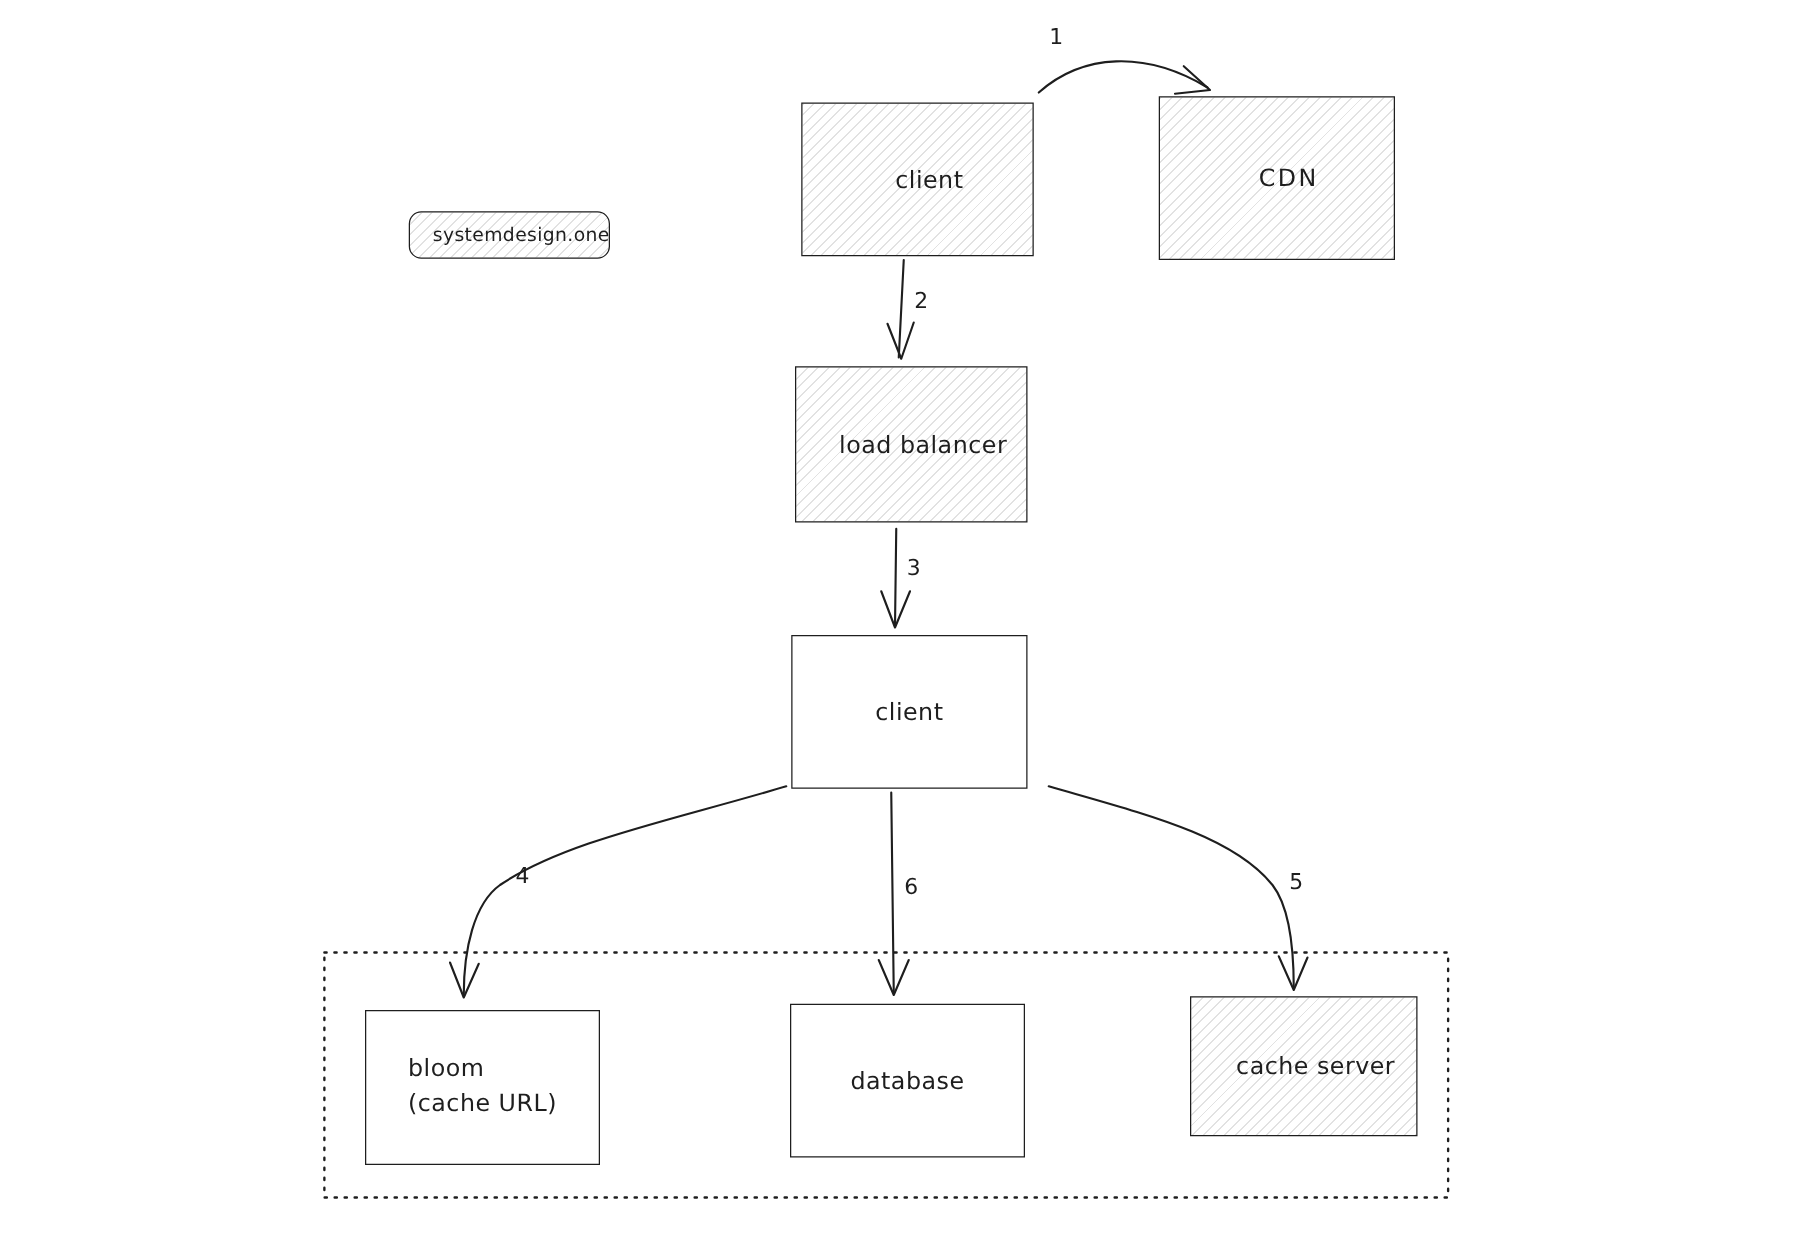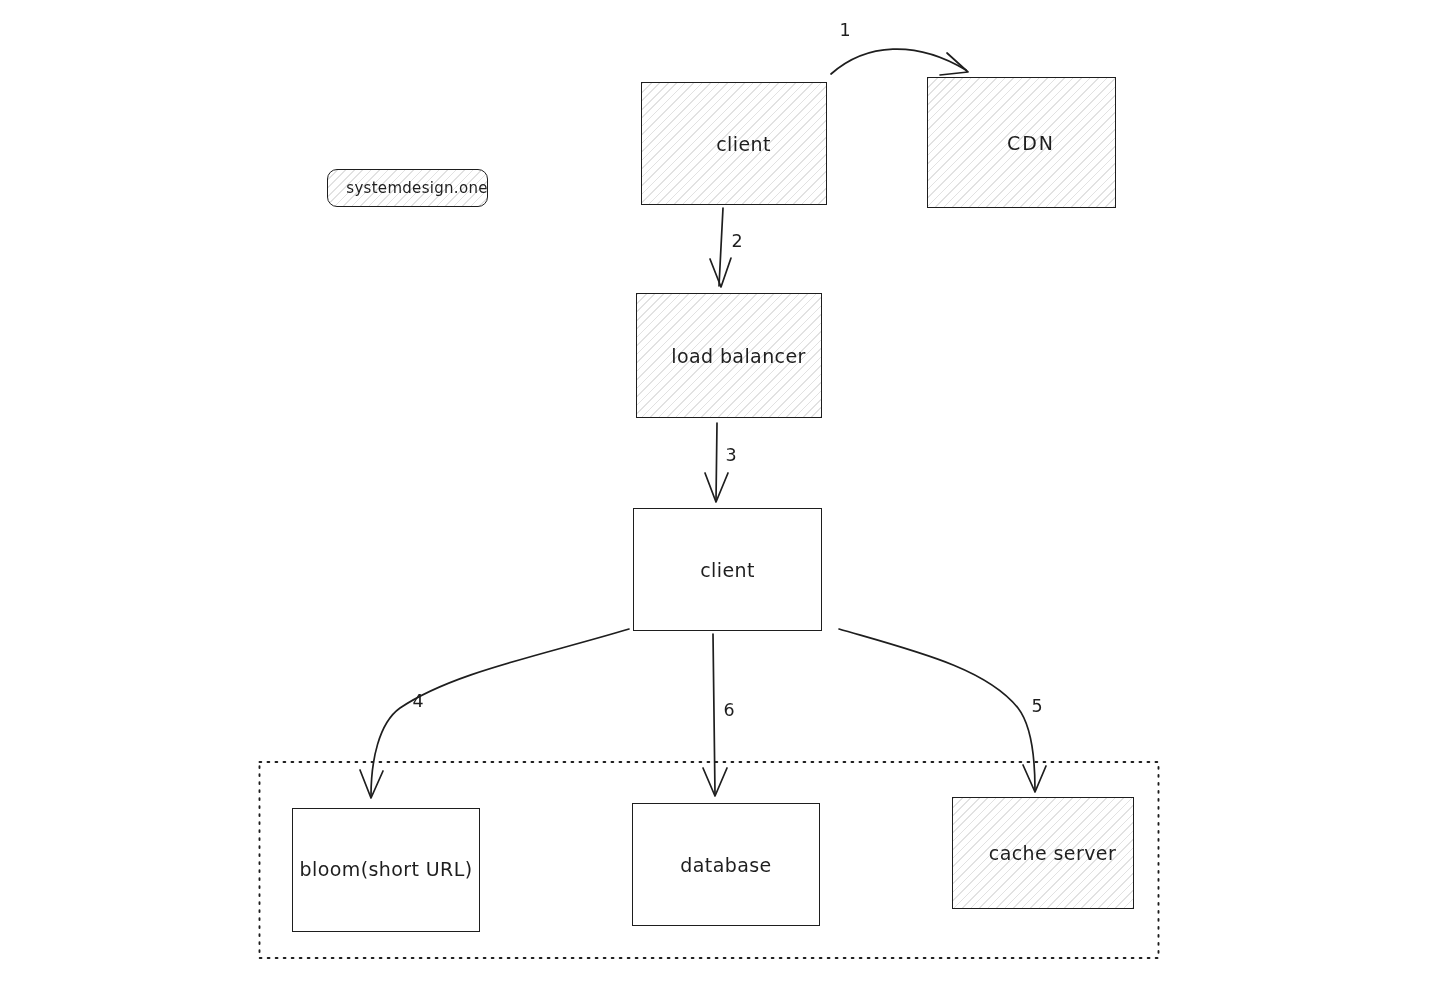--- a/index.html
+++ b/index.html
@@ -42,20 +42,21 @@
       135deg,
       rgba(30,30,30,0.13) 0px,
       rgba(30,30,30,0.13) 1.1px,
       transparent 1.1px,
       transparent 6px
     );
     padding-left: 19px;
   }
   .node .label-lines {
     display: flex;
+    flex-direction: column;
     align-items: flex-start;
     line-height: 1.45;
   }
   .badge {
     position: absolute;
     box-sizing: border-box;
     border: 1.8px solid #1e1e1e;
     border-radius: 10px;
     display: flex;
     align-items: center;
@@ -130,21 +131,21 @@
     <span>CDN</span>
   </div>
 
   <div class="node" style="left:633px; top:508px; width:189px; height:123px;">
     <span>client</span>
   </div>
 
   <div class="node" style="left:292px; top:808px; width:188px; height:124px;">
     <span class="label-lines">
       <span>bloom</span>
-      <span>(short URL)</span>
+      <span>(cache URL)</span>
     </span>
   </div>
 
   <div class="node" style="left:632px; top:803px; width:188px; height:123px;">
     <span>database</span>
   </div>
 
   <div class="node hatch" style="left:952px; top:797px; width:182px; height:112px;">
     <span>cache server</span>
   </div>

